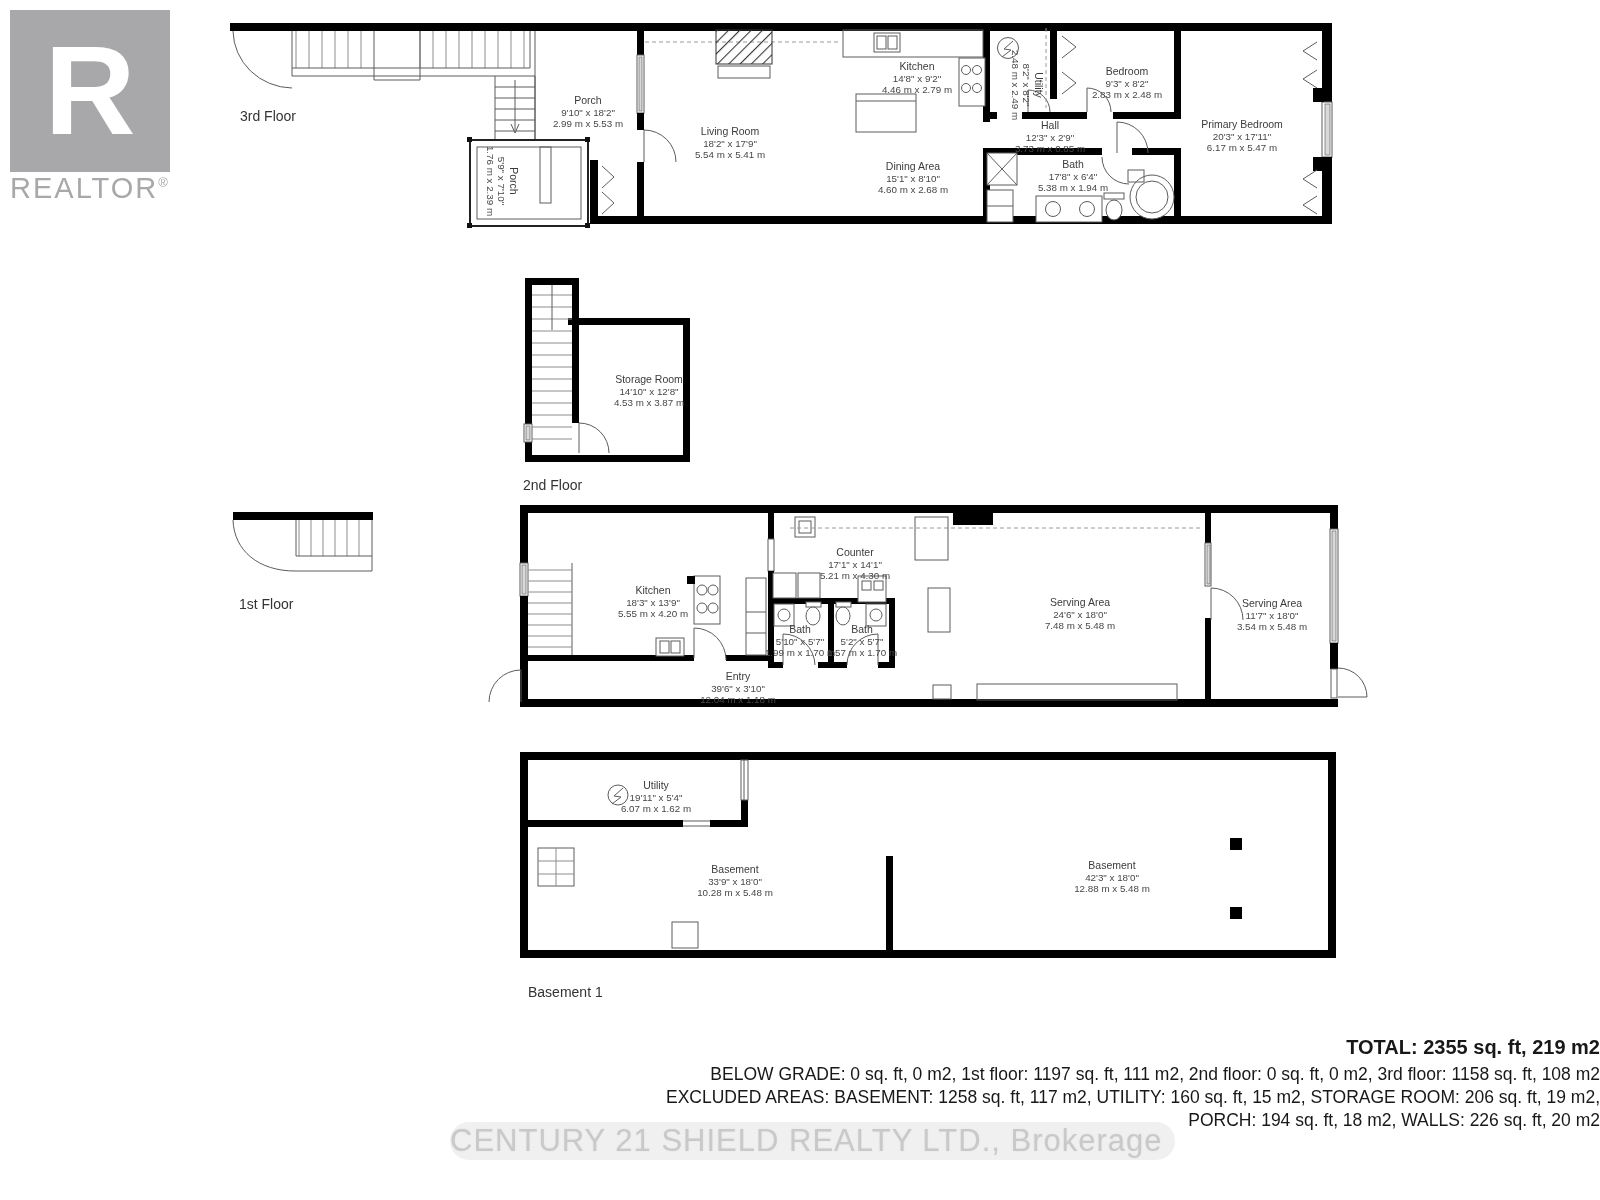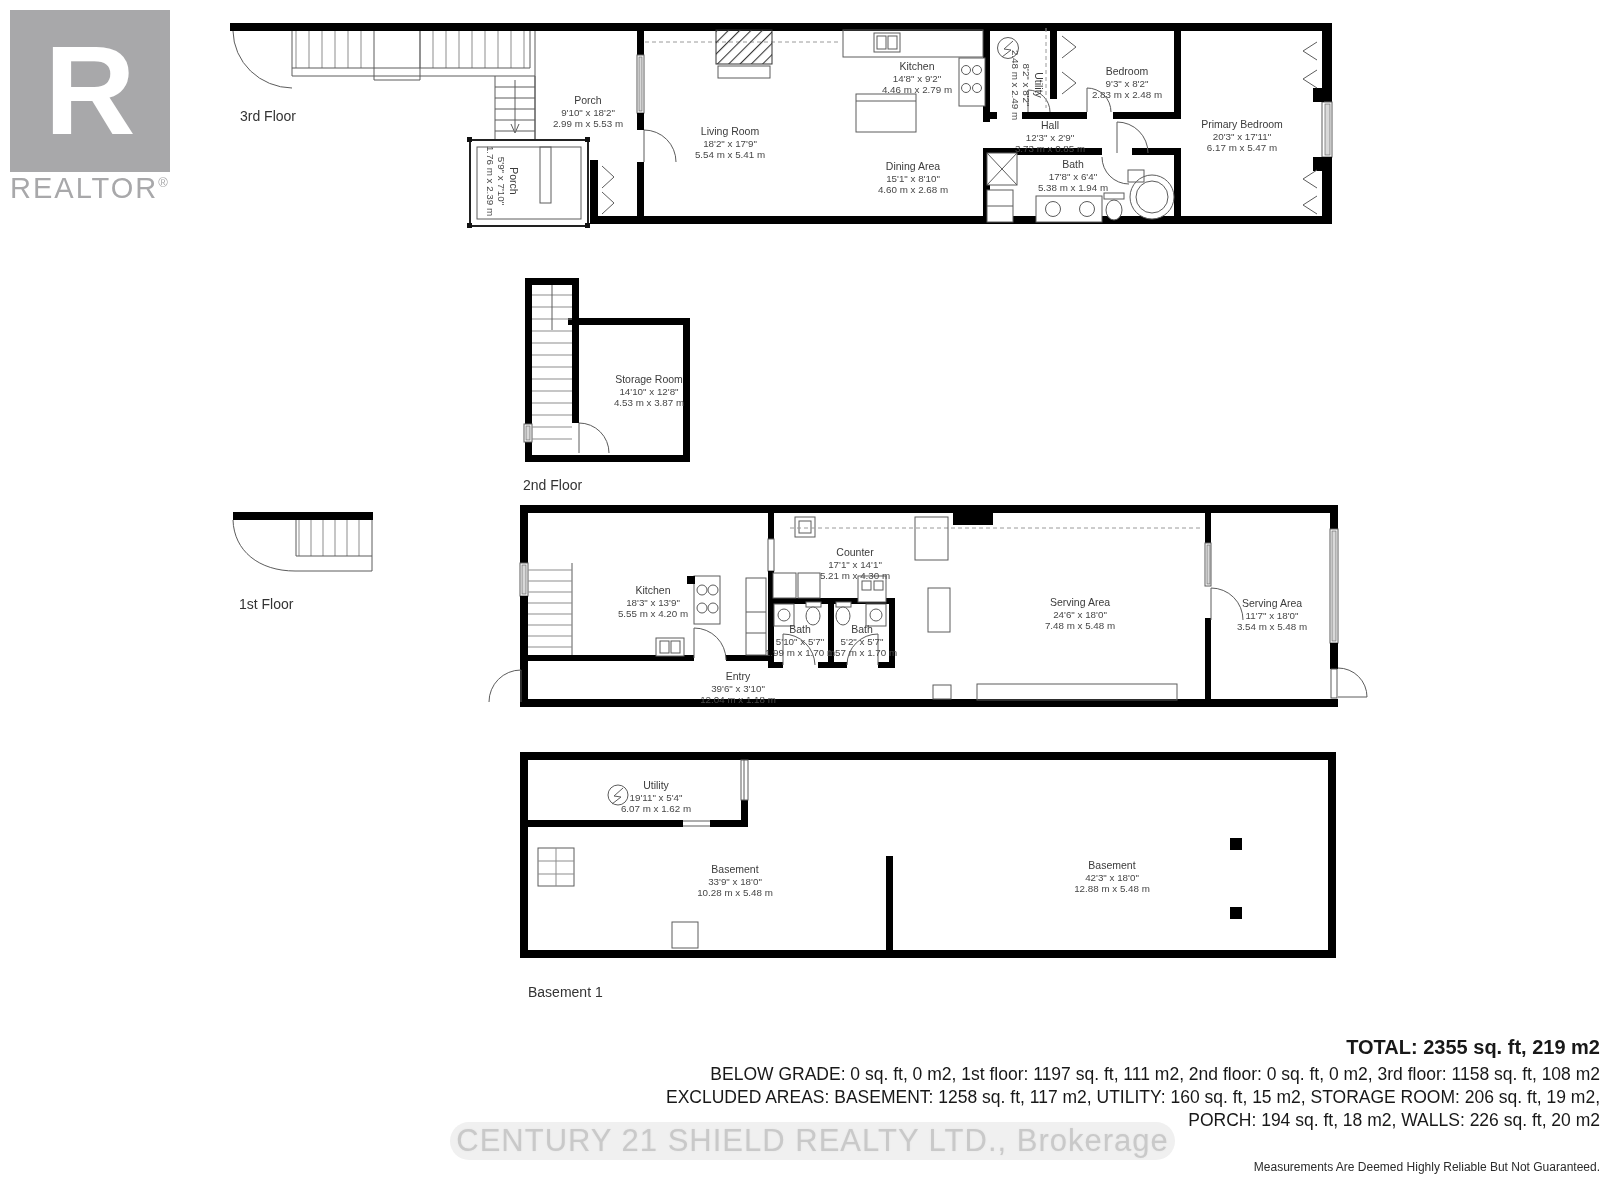--- a/index.html
+++ b/index.html
@@ -27,21 +27,21 @@
   .logo-sq span{font-size:126px;font-weight:bold;color:#fff;line-height:100px;}
   .logo-word{font-size:29px;color:#a8a8aa;letter-spacing:2px;}
   .logo-word sup{font-size:13px;}
   
   .sum{position:absolute;left:0;width:1600px;text-align:right;color:#181818;z-index:2;white-space:nowrap;}
   #total{top:1036px;font-size:20px;font-weight:bold;}
   #l1{top:1064px;font-size:17.5px;}
   #l2{top:1087px;font-size:17.5px;}
   #l3{top:1110px;font-size:17.5px;}
   #wm{position:absolute;left:450px;top:1122px;width:725px;height:38px;background:#f0f0f0;
-      color:#c9c9c9;font-size:31px;line-height:38px;text-align:center;letter-spacing:1px;
+      color:#c9c9c9;font-size:31px;line-height:38px;text-align:left;letter-spacing:1px;
       z-index:1;white-space:nowrap;text-shadow:0 0 2px #e2e2e2;border-radius:19px;}
   #disc{top:1160px;font-size:12px;color:#2b2b2b;}
 </style>
 </head>
 <body>
 
 <div id="page">
 
   <svg id="plan-svg" width="1600" height="1200" viewBox="0 0 1600 1200">
     <defs>
@@ -407,15 +407,14 @@
     <div class="nm">Basement</div>
     <div class="dm">42'3" x 18'0"</div>
     <div class="dm">12.88 m x 5.48 m</div>
   </div>
 
   <div id="wm">CENTURY 21 SHIELD REALTY LTD., Brokerage</div>
   <div class="sum" id="total">TOTAL: 2355 sq. ft, 219 m2</div>
   <div class="sum" id="l1">BELOW GRADE: 0 sq. ft, 0 m2, 1st floor: 1197 sq. ft, 111 m2, 2nd floor: 0 sq. ft, 0 m2, 3rd floor: 1158 sq. ft, 108 m2</div>
   <div class="sum" id="l2">EXCLUDED AREAS: BASEMENT: 1258 sq. ft, 117 m2, UTILITY: 160 sq. ft, 15 m2, STORAGE ROOM: 206 sq. ft, 19 m2,</div>
   <div class="sum" id="l3">PORCH: 194 sq. ft, 18 m2, WALLS: 226 sq. ft, 20 m2</div>
-  <div class="sum" id="disc">Measurements Are Deemed Highly Reliable But Not Guaranteed.</div>
 
 </div>
 
 </body></html>

